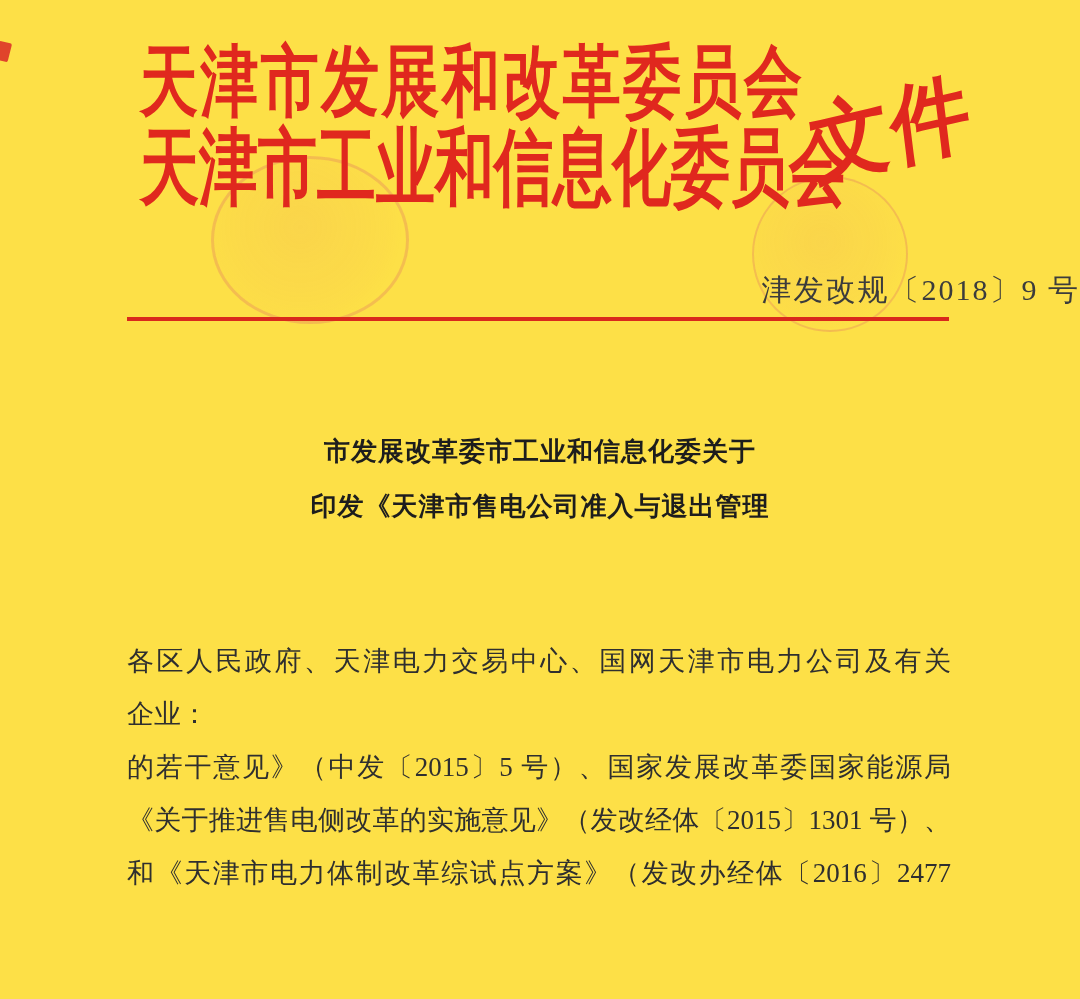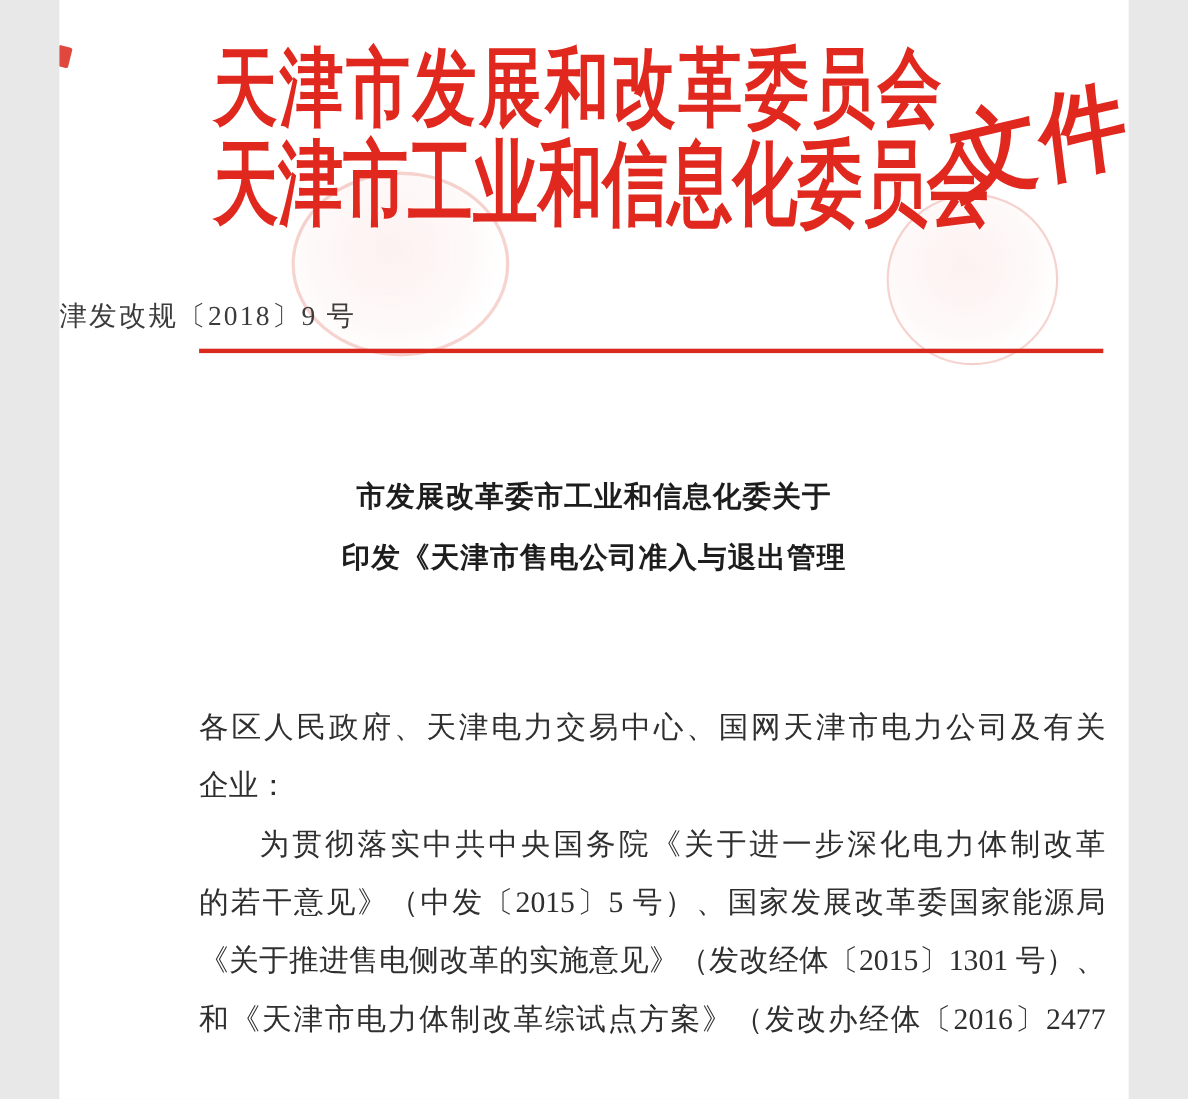--- a/index.html
+++ b/index.html
@@ -1,21 +1,21 @@
 <!DOCTYPE html>
 <html><head>
 <meta charset="utf-8">
 <style>
   html, body { margin: 0; padding: 0; background: #e8e8e8; }
   .page {
     position: relative;
-    width: 972px;
+    width: 1080px;
     height: 999px;
     margin: 0 auto;
-    background: #ffffff;
+    background: #fde047;
     overflow: hidden;
     font-family: "Liberation Serif", "DejaVu Serif", serif;
     color: #303030;
   }
 
   
   .corner-mark {
     position: absolute;
     left: -3px; top: 42px;
     width: 13px; height: 19px;
@@ -65,22 +65,22 @@
     transform: rotate(-13deg) skewX(-6deg) scaleY(1.08);
     transform-origin: left top;
     letter-spacing: 2px;
     white-space: nowrap;
     z-index: 2;
   }
 
   .doc-number {
     position: absolute;
     left: 0; right: 0; top: 270px;
-    text-align: left;
-    font-size: 25px;
+    text-align: right;
+    font-size: 30px;
     letter-spacing: 2px;
     color: #3c3c3c;
     z-index: 2;
   }
 
   .red-divider {
     position: absolute;
     left: 127px; top: 317px;
     width: 822px; height: 4px;
     background: #d9291c;
@@ -137,19 +137,18 @@
   <div class="red-divider"></div>
 
   <div class="doc-title">
     <div>市发展改革委市工业和信息化委关于</div>
     <div>印发《天津市售电公司准入与退出管理</div>
   </div>
 
   <div class="doc-body">
     <div class="body-line fill">各区人民政府、天津电力交易中心、国网天津市电力公司及有关</div>
     <div class="body-line">企业：</div>
-    <div class="body-line fill indent">为贯彻落实中共中央国务院《关于进一步深化电力体制改革</div>
     <div class="body-line fill">的若干意见》（中发〔2015〕5 号）、国家发展改革委国家能源局</div>
     <div class="body-line fill">《关于推进售电侧改革的实施意见》（发改经体〔2015〕1301 号）、</div>
     <div class="body-line fill">和《天津市电力体制改革综试点方案》（发改办经体〔2016〕2477</div>
   </div>
 
 </div>
 
 </body></html>

